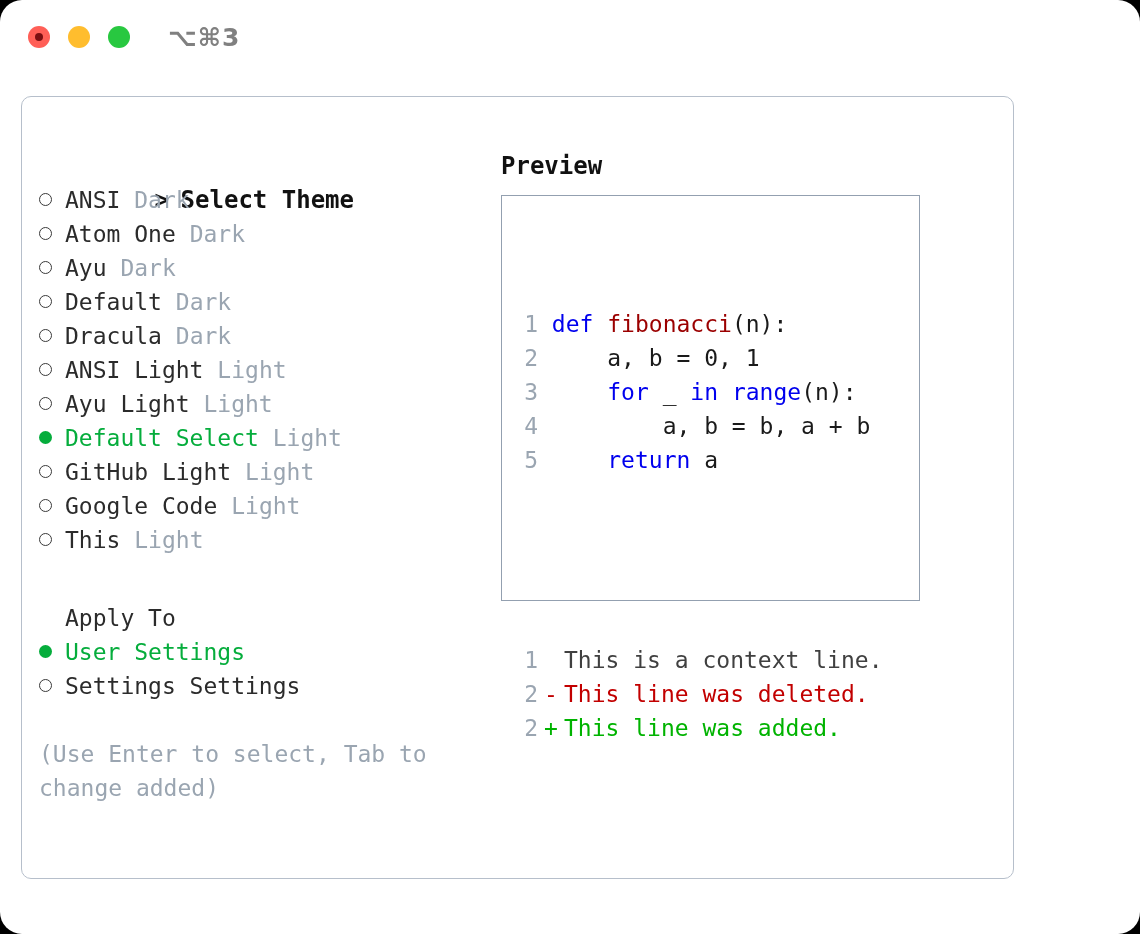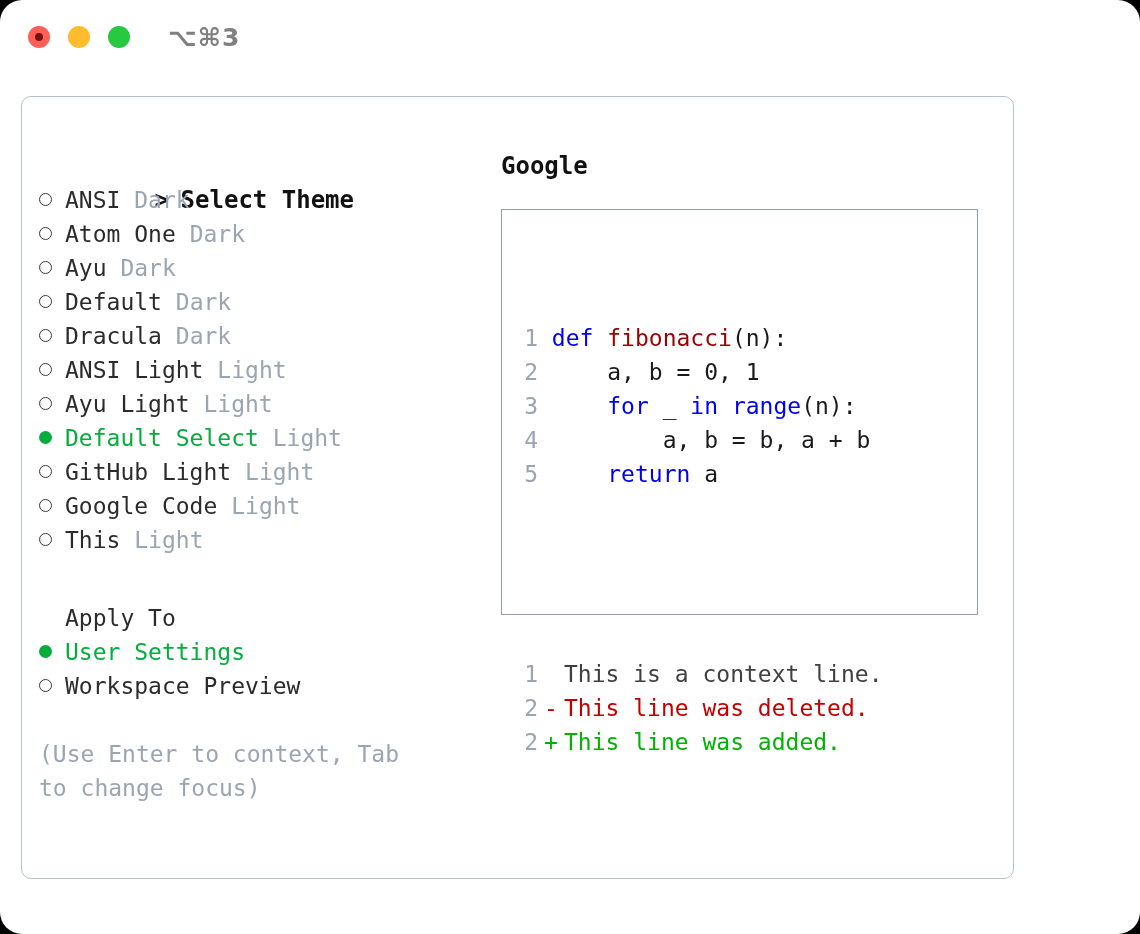--- a/index.html
+++ b/index.html
@@ -155,22 +155,22 @@
 
   #preview-title {
     font-size: 24px;
     font-weight: 700;
     color: #111111;
     line-height: 34px;
     white-space: pre;
   }
 
   #preview-box {
-    margin-top: 26px;
-    width: 477px;
+    margin-top: 12px;
+    width: 419px;
     height: 406px;
     border: 1.5px solid #93a0b0;
     box-sizing: border-box;
     background: #ffffff;
     position: relative;
   }
 
   #code-area {
     position: absolute;
     left: 12px;
@@ -237,28 +237,28 @@
           <div class="row"><span class="marker"><span class="bullet-dot filled"></span></span><span class="theme-name selected">Default Select</span> <span class="theme-mode">Light</span></div>
           <div class="row"><span class="marker"><span class="bullet-dot hollow"></span></span><span class="theme-name">GitHub Light</span> <span class="theme-mode">Light</span></div>
           <div class="row"><span class="marker"><span class="bullet-dot hollow"></span></span><span class="theme-name">Google Code</span> <span class="theme-mode">Light</span></div>
           <div class="row"><span class="marker"><span class="bullet-dot hollow"></span></span><span class="theme-name">This</span> <span class="theme-mode">Light</span></div>
         </div>
 
       <div id="apply-heading">Apply To</div>
 
       <div id="apply-list">
           <div class="row"><span class="marker"><span class="bullet-dot filled"></span></span><span class="theme-name selected">User Settings</span></div>
-          <div class="row"><span class="marker"><span class="bullet-dot hollow"></span></span><span class="theme-name">Workspace Preview</span></div>
+          <div class="row"><span class="marker"><span class="bullet-dot hollow"></span></span><span class="theme-name">Settings Settings</span></div>
         </div>
 
-      <div id="hint">(Use Enter to context, Tab to change focus)</div>
+      <div id="hint">(Use Enter to select, Tab to change added)</div>
     </div>
 
     <div id="right-col">
-      <div id="preview-title">Google</div>
+      <div id="preview-title">Preview</div>
 
       <div id="preview-box">
         <div id="code-area">
           <div id="code-lines"><div class="code-line"><span class="lineno">1</span> <span class="kw">def</span><span class="pln"> </span><span class="fn">fibonacci</span><span class="pln">(n):</span></div><div class="code-line"><span class="lineno">2</span> <span class="pln">    a, b = 0, 1</span></div><div class="code-line"><span class="lineno">3</span> <span class="pln">    </span><span class="kw">for</span><span class="pln"> _ </span><span class="kw">in</span><span class="pln"> </span><span class="kw">range</span><span class="pln">(n):</span></div><div class="code-line"><span class="lineno">4</span> <span class="pln">        a, b = b, a + b</span></div><div class="code-line"><span class="lineno">5</span> <span class="pln">    </span><span class="kw">return</span><span class="pln"> a</span></div></div>
           <div class="diff-gap"></div>
           <div id="diff-lines"><div class="code-line"><span class="lineno">1</span><span class="gutter d-ctx"> </span><span class="d-ctx">This is a context line.</span></div><div class="code-line"><span class="lineno">2</span><span class="gutter d-del">-</span><span class="d-del">This line was deleted.</span></div><div class="code-line"><span class="lineno">2</span><span class="gutter d-add">+</span><span class="d-add">This line was added.</span></div></div>
         </div>
       </div>
     </div>
 

